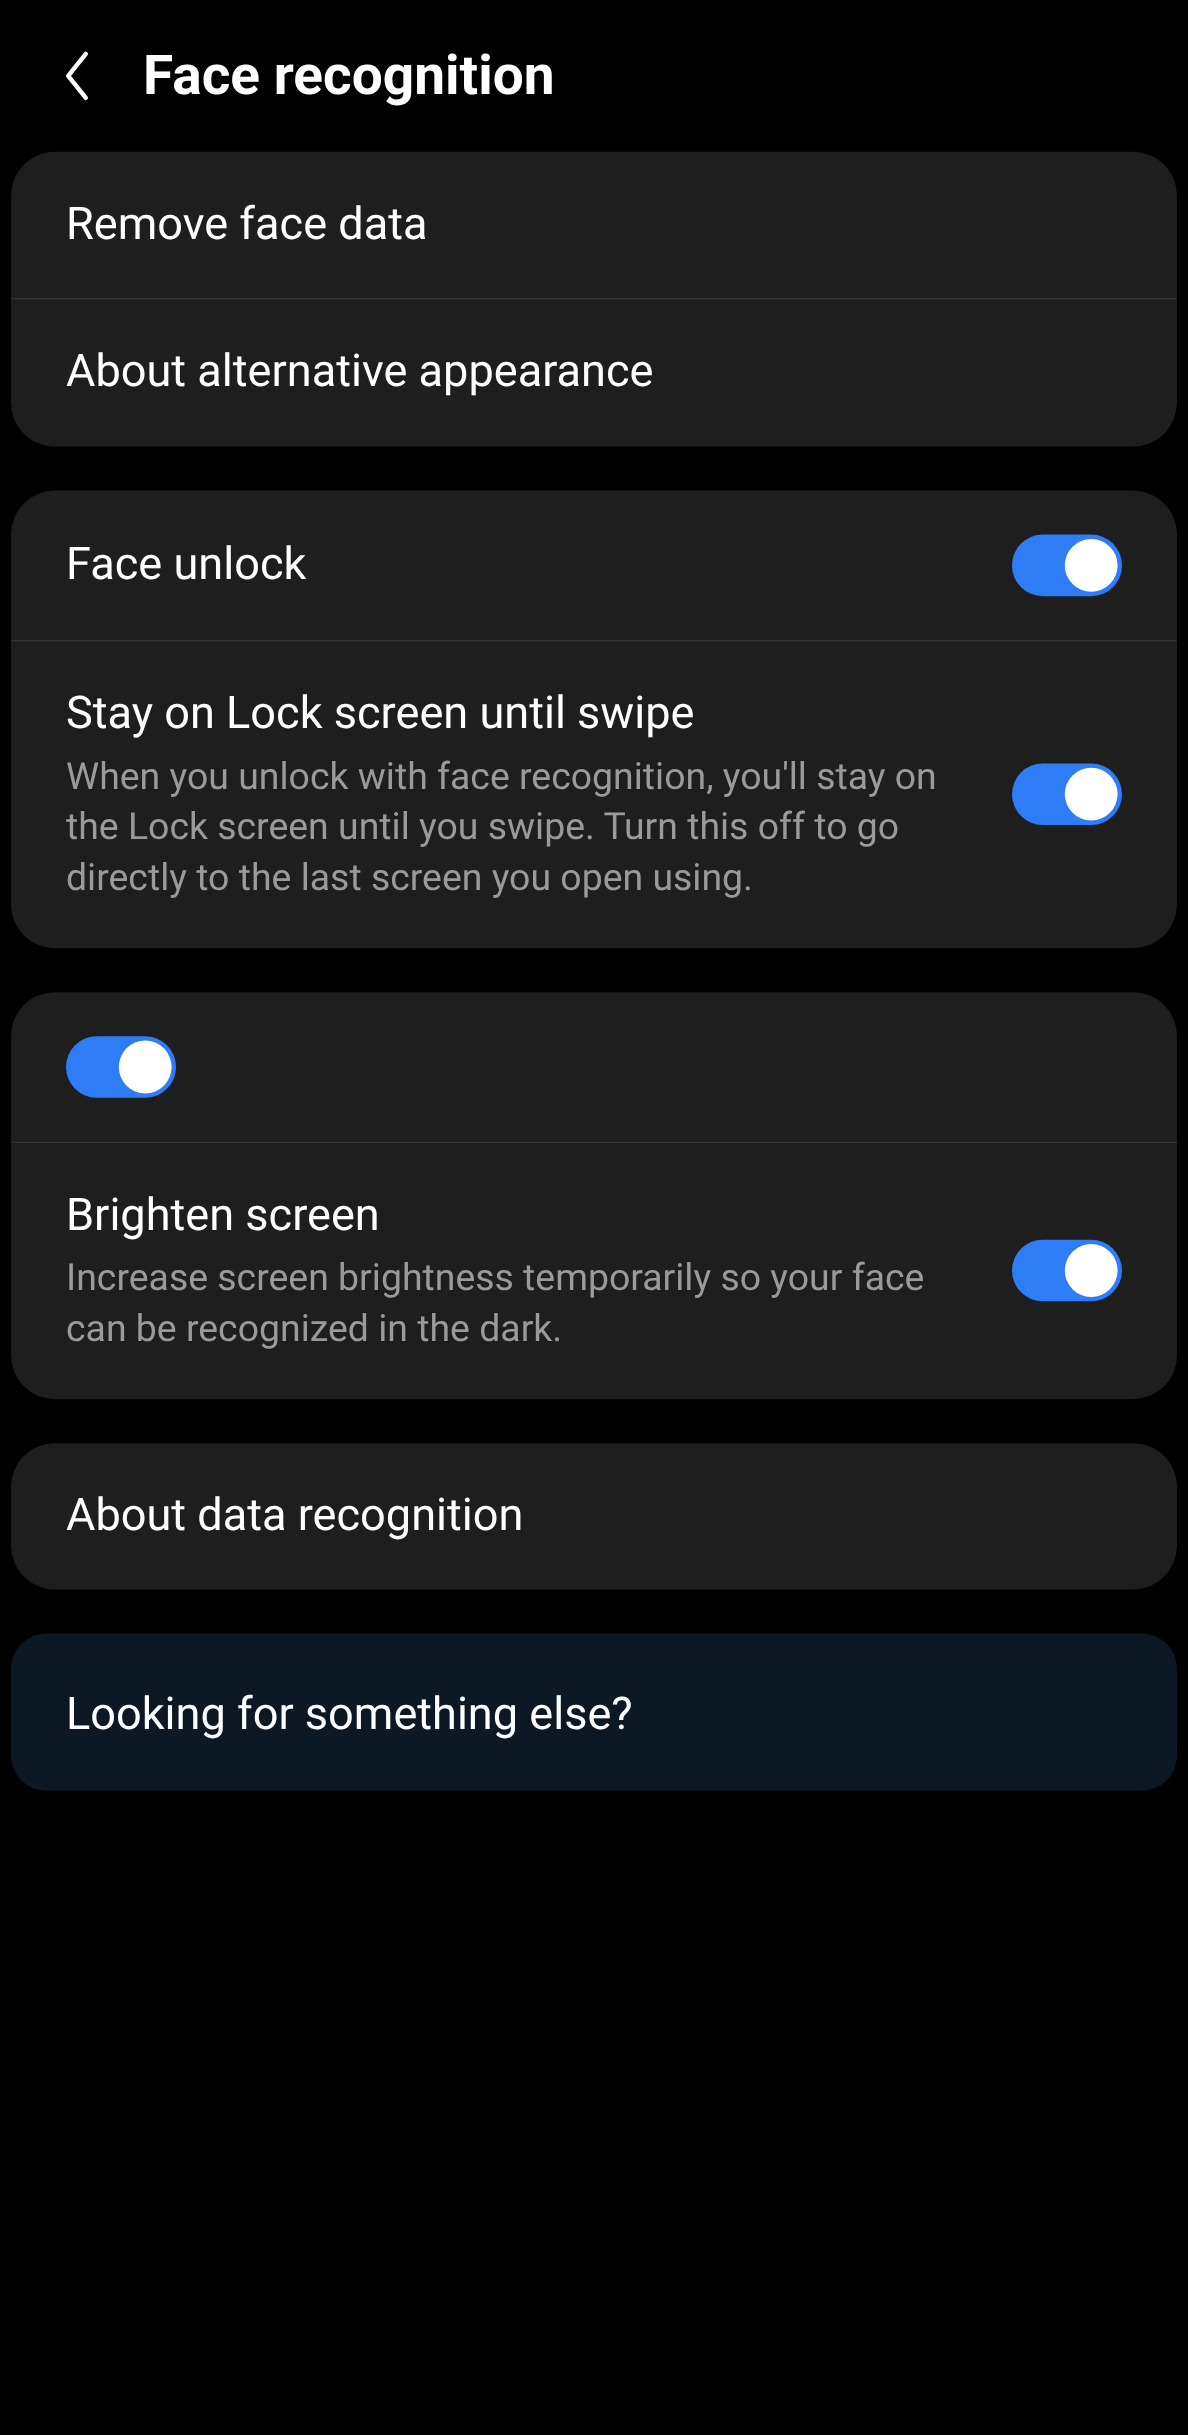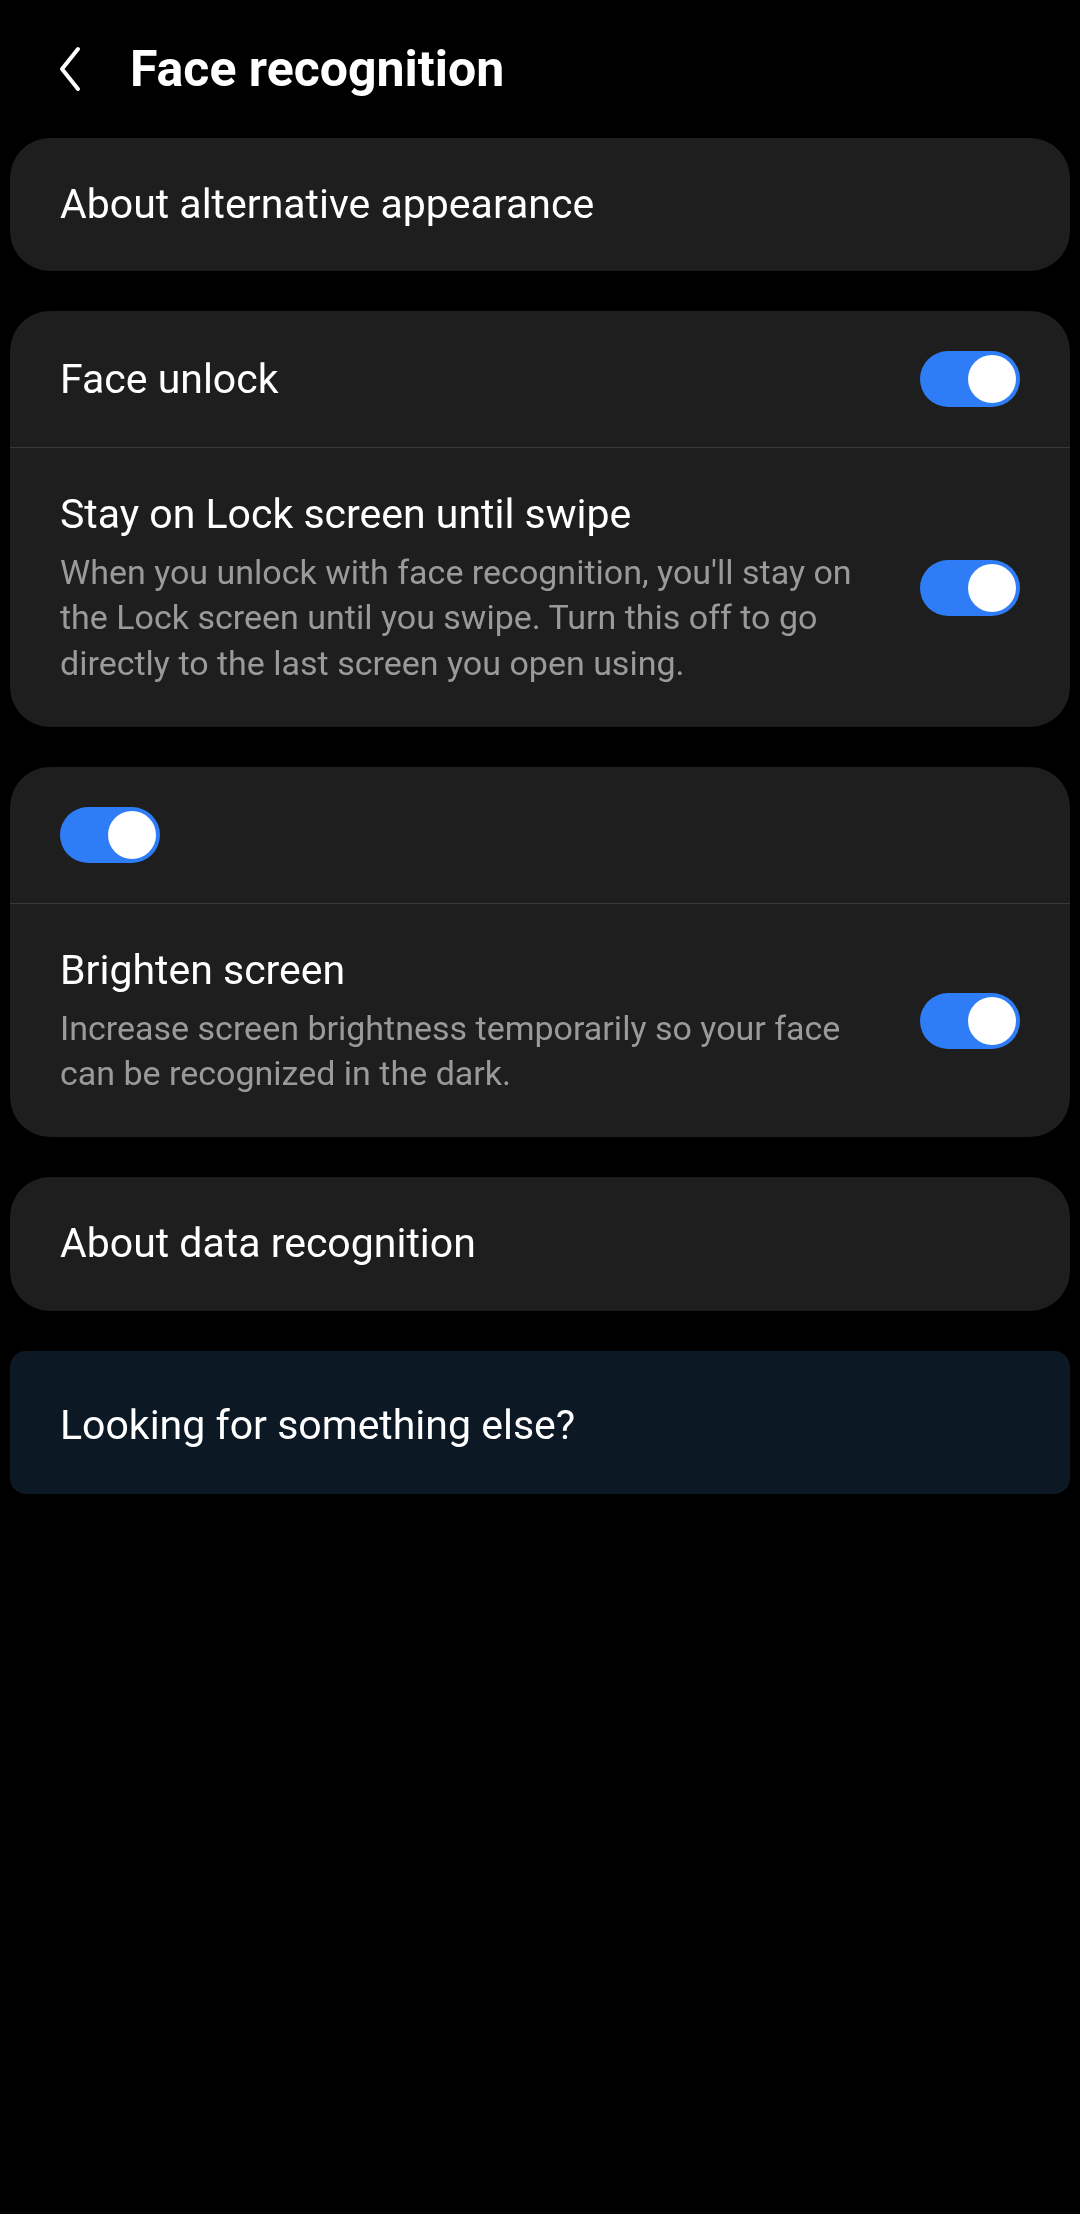--- a/index.html
+++ b/index.html
@@ -40,21 +40,21 @@
       padding: 0 10px;
     }
     .card {
       background-color: #1e1e1e;
       border-radius: 40px;
       margin-bottom: 40px;
       overflow: hidden;
     }
     .card-blue {
       background-color: #0d1825;
-      border-radius: 16px;
+      border-radius: 32px;
       overflow: hidden;
     }
     .row {
       display: flex;
       align-items: center;
       justify-content: space-between;
       padding: 40px 50px;
     }
     .row-divider {
       border-bottom: 1px solid #3a3a3a;
@@ -109,20 +109,25 @@
     <svg viewBox="0 0 28 48" fill="none" stroke="#ffffff" stroke-width="4" stroke-linecap="round" stroke-linejoin="round">
       <polyline points="22,4 6,24 22,44"></polyline>
     </svg>
   </div>
   <div class="page-title">Face recognition</div>
 </div>
 
 <div class="content">
 
   <div class="card">
+    <div class="row row-divider">
+      <div class="row-text">
+        <div class="row-title">Remove face data</div>
+      </div>
+    </div>
     <div class="row">
       <div class="row-text">
         <div class="row-title">About alternative appearance</div>
       </div>
     </div>
   </div>
 
   <div class="card">
     <div class="row row-divider">
       <div class="row-text">

